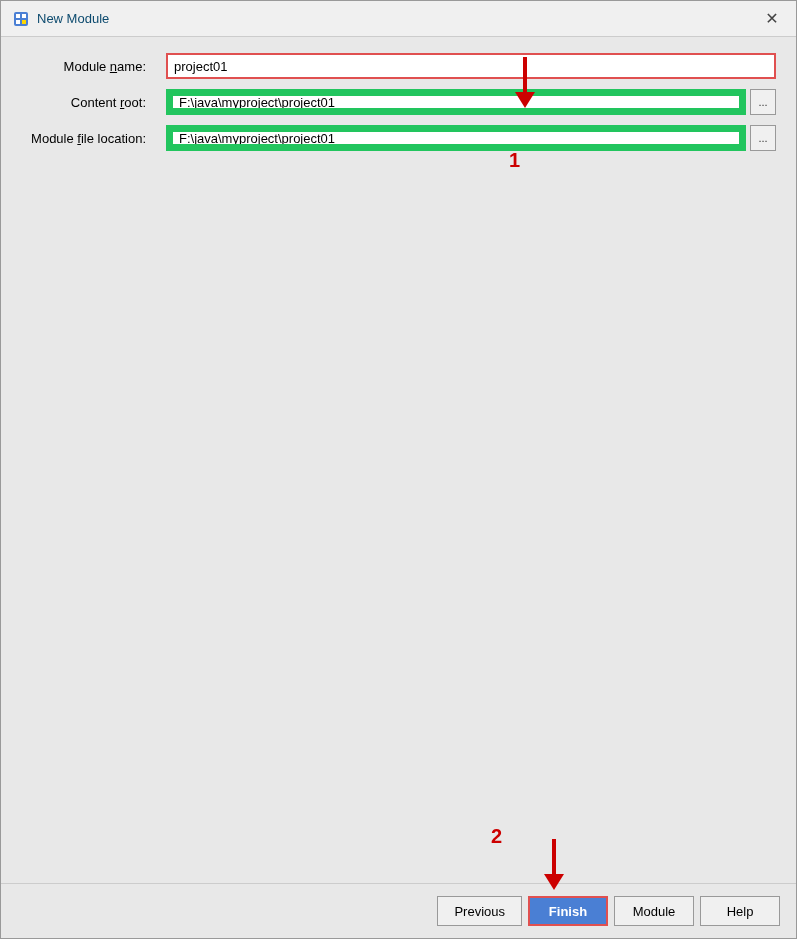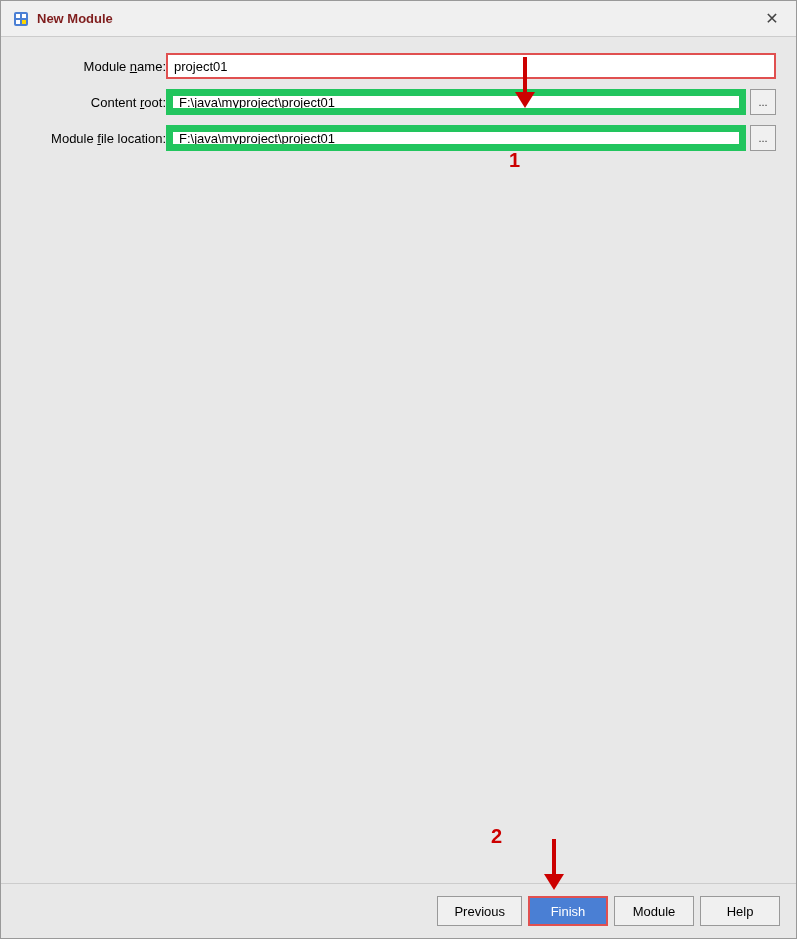--- a/index.html
+++ b/index.html
@@ -53,22 +53,22 @@
       align-items: center;
       justify-content: center;
     }
 
     .title-icon svg {
       width: 16px;
       height: 16px;
     }
 
     .title-text {
-      font-weight: 700;
-      color: #7f1d1d;
+      font-weight: 400;
+      color: #0c4a6e;
       font-size: 13px;
     }
 
     .close-btn {
       width: 24px;
       height: 24px;
       border: none;
       background: transparent;
       cursor: pointer;
       display: flex;
@@ -87,21 +87,21 @@
 
     .form-row {
       display: flex;
       align-items: center;
       margin-bottom: 10px;
     }
 
     .form-label {
       width: 145px;
       text-align: right;
-      padding-right: 0;
+      padding-right: 20px;
       color: #000;
       flex-shrink: 0;
     }
 
     .form-label-underline {
       text-decoration: underline;
       text-decoration-style: solid;
     }
 
     .form-field-wrapper {
@@ -162,21 +162,21 @@
       cursor: pointer;
       padding: 0 16px;
       font-size: 13px;
       color: #000;
     }
 
     .footer-btn.primary {
       background: #4a7fd4;
       color: #fff;
       border: 2px solid #e05050;
-      font-weight: 400;
+      font-weight: 700;
     }
 
     .annotation-num-1 {
       position: absolute;
       top: 148px;
       left: 508px;
       color: #cc0000;
       font-size: 20px;
       font-weight: bold;
       font-family: Arial;

